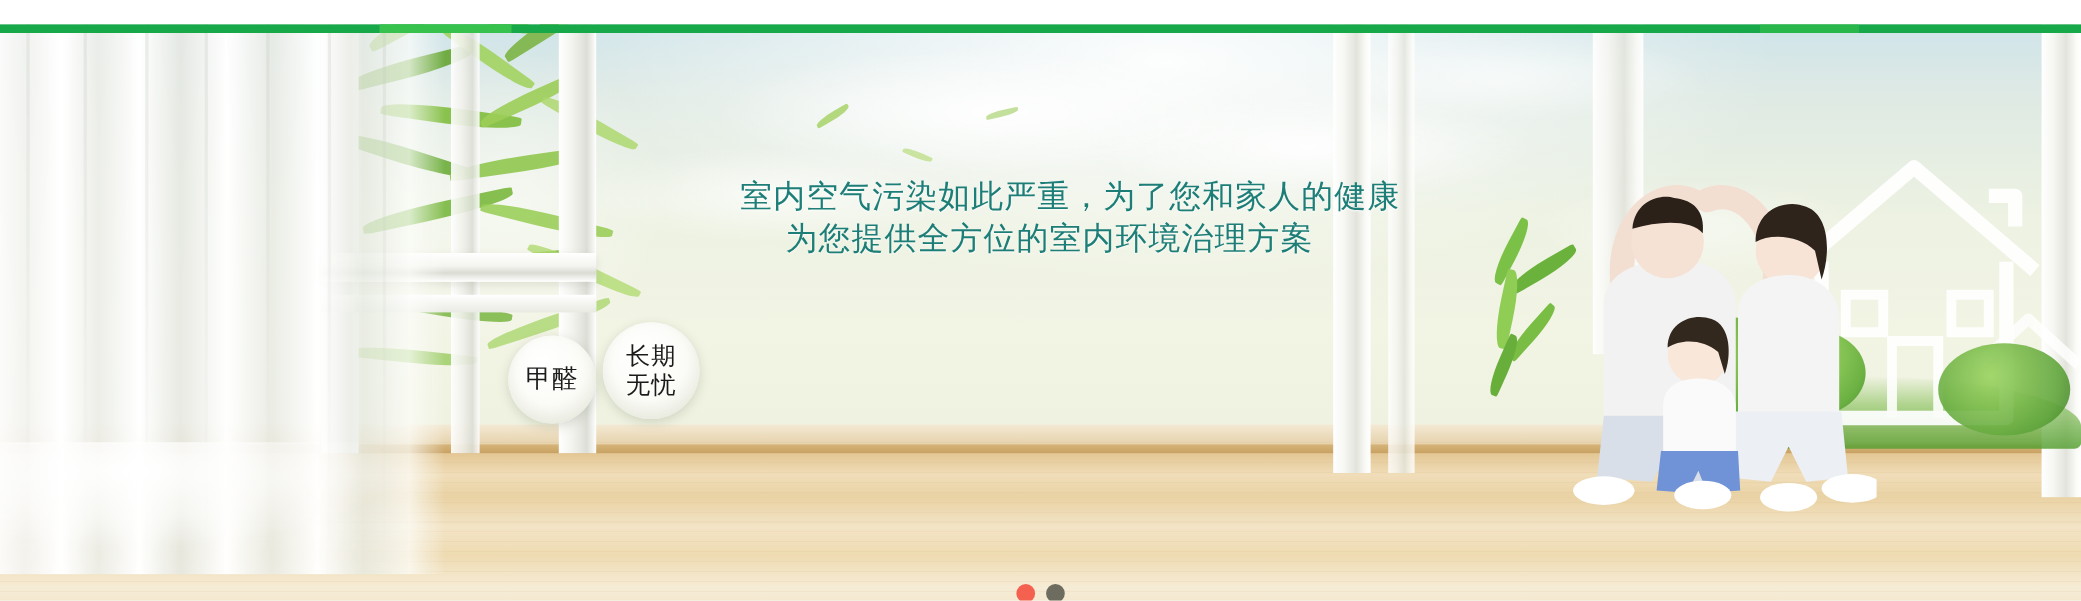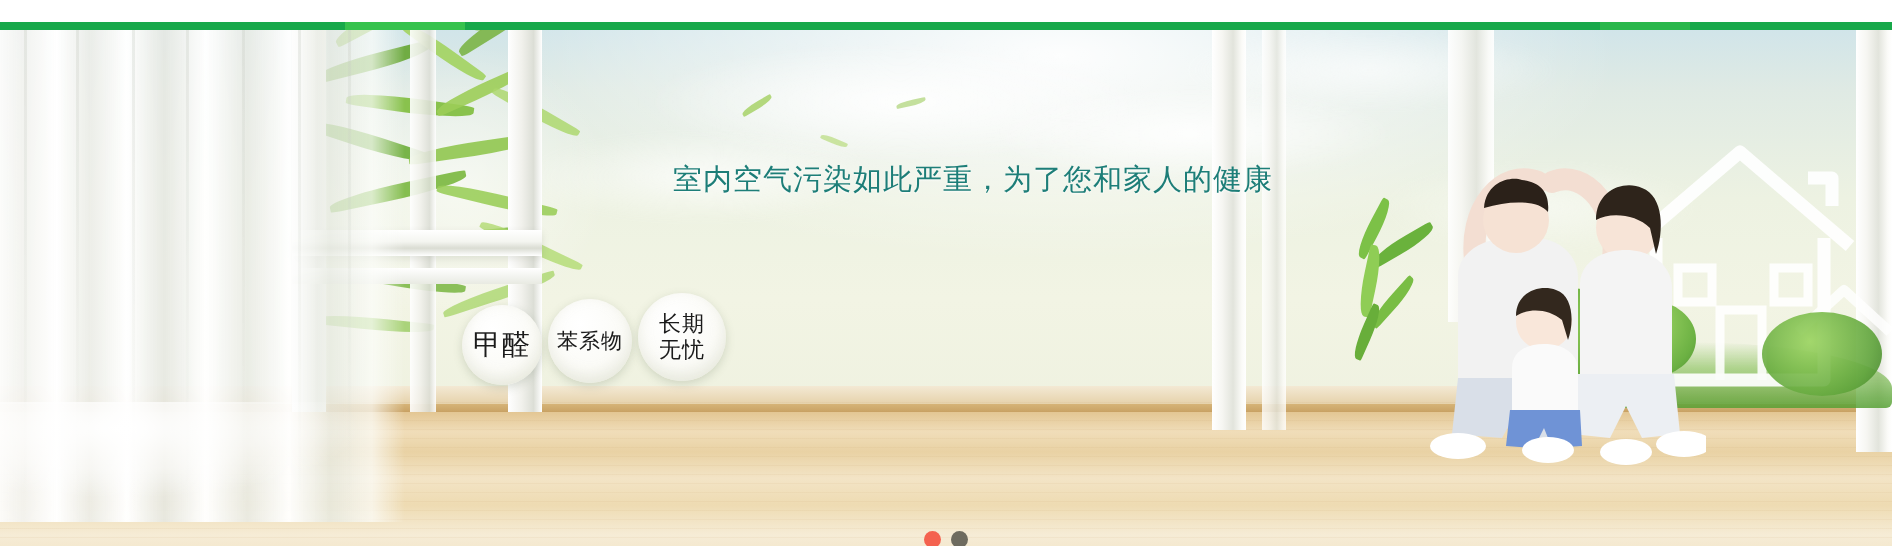--- a/index.html
+++ b/index.html
@@ -183,21 +183,21 @@
     border-radius:50%;
     background:radial-gradient(circle at 38% 30%, #ffffff 0%, #fbfbf7 55%, #f0f1e8 100%);
     box-shadow:0 3px 10px rgba(90,110,80,.22), inset 0 -6px 14px rgba(205,210,190,.35);
     display:flex; align-items:center; justify-content:center;
     text-align:center;
     color:#1b1b1b;
     font-family:"Liberation Sans","DejaVu Sans",sans-serif;
     font-weight:400;
   }
   .badge .b-txt { display:block; line-height:1.18; letter-spacing:1px; }
-  .badge-0 { width:80px; height:80px; font-size:28px; margin-bottom:0px; }
+  .badge-0 { width:80px; height:80px; font-size:23px; margin-bottom:0px; }
   .badge-1 { width:84px; height:84px; font-size:21px; margin-bottom:2px; }
   .badge-2 { width:92px; height:92px; font-size:22px; margin-bottom:6px; }
   .badge-3 { width:88px; height:88px; font-size:22px; margin-bottom:4px; }
 
   
   .dots {
     position:absolute; left:0; bottom:20px; width:1892px;
     display:flex; justify-content:center; gap:10px; z-index:55;
   }
   .dot { width:17px; height:17px; border-radius:50%; cursor:pointer; }
@@ -350,32 +350,27 @@
     <div class="curtain-fold" style="left:142px;"></div>
     <div class="curtain-fold" style="left:196px;"></div>
     <div class="curtain-fold" style="left:252px;"></div>
     <div class="curtain-fold" style="left:308px;"></div>
     <div class="curtain-fold" style="left:358px;"></div>
   </div>
   <div class="curtain-bottom"></div>
 
   <div class="headline">
     <span class="hl-line hl-shift-1" style="color: rgb(29, 126, 120);">室内空气污染如此严重，为了您和家人的健康</span>
+    <span class="hl-line hl-shift-3" style="color: rgb(29, 126, 120);">为您提供全方位的室内环境治理方案</span>
   </div>
 
   <div class="badges">
     <div class="badge badge-0">
       <span>
         <span class="b-txt">甲醛</span>
-
-      </span>
-    </div>
-    <div class="badge badge-1">
-      <span>
-        <span class="b-txt">苯系物</span>
 
       </span>
     </div>
     <div class="badge badge-3">
       <span>
         <span class="b-txt">长期</span>
         <span class="b-txt">无忧</span>
       </span>
     </div>
   </div>

